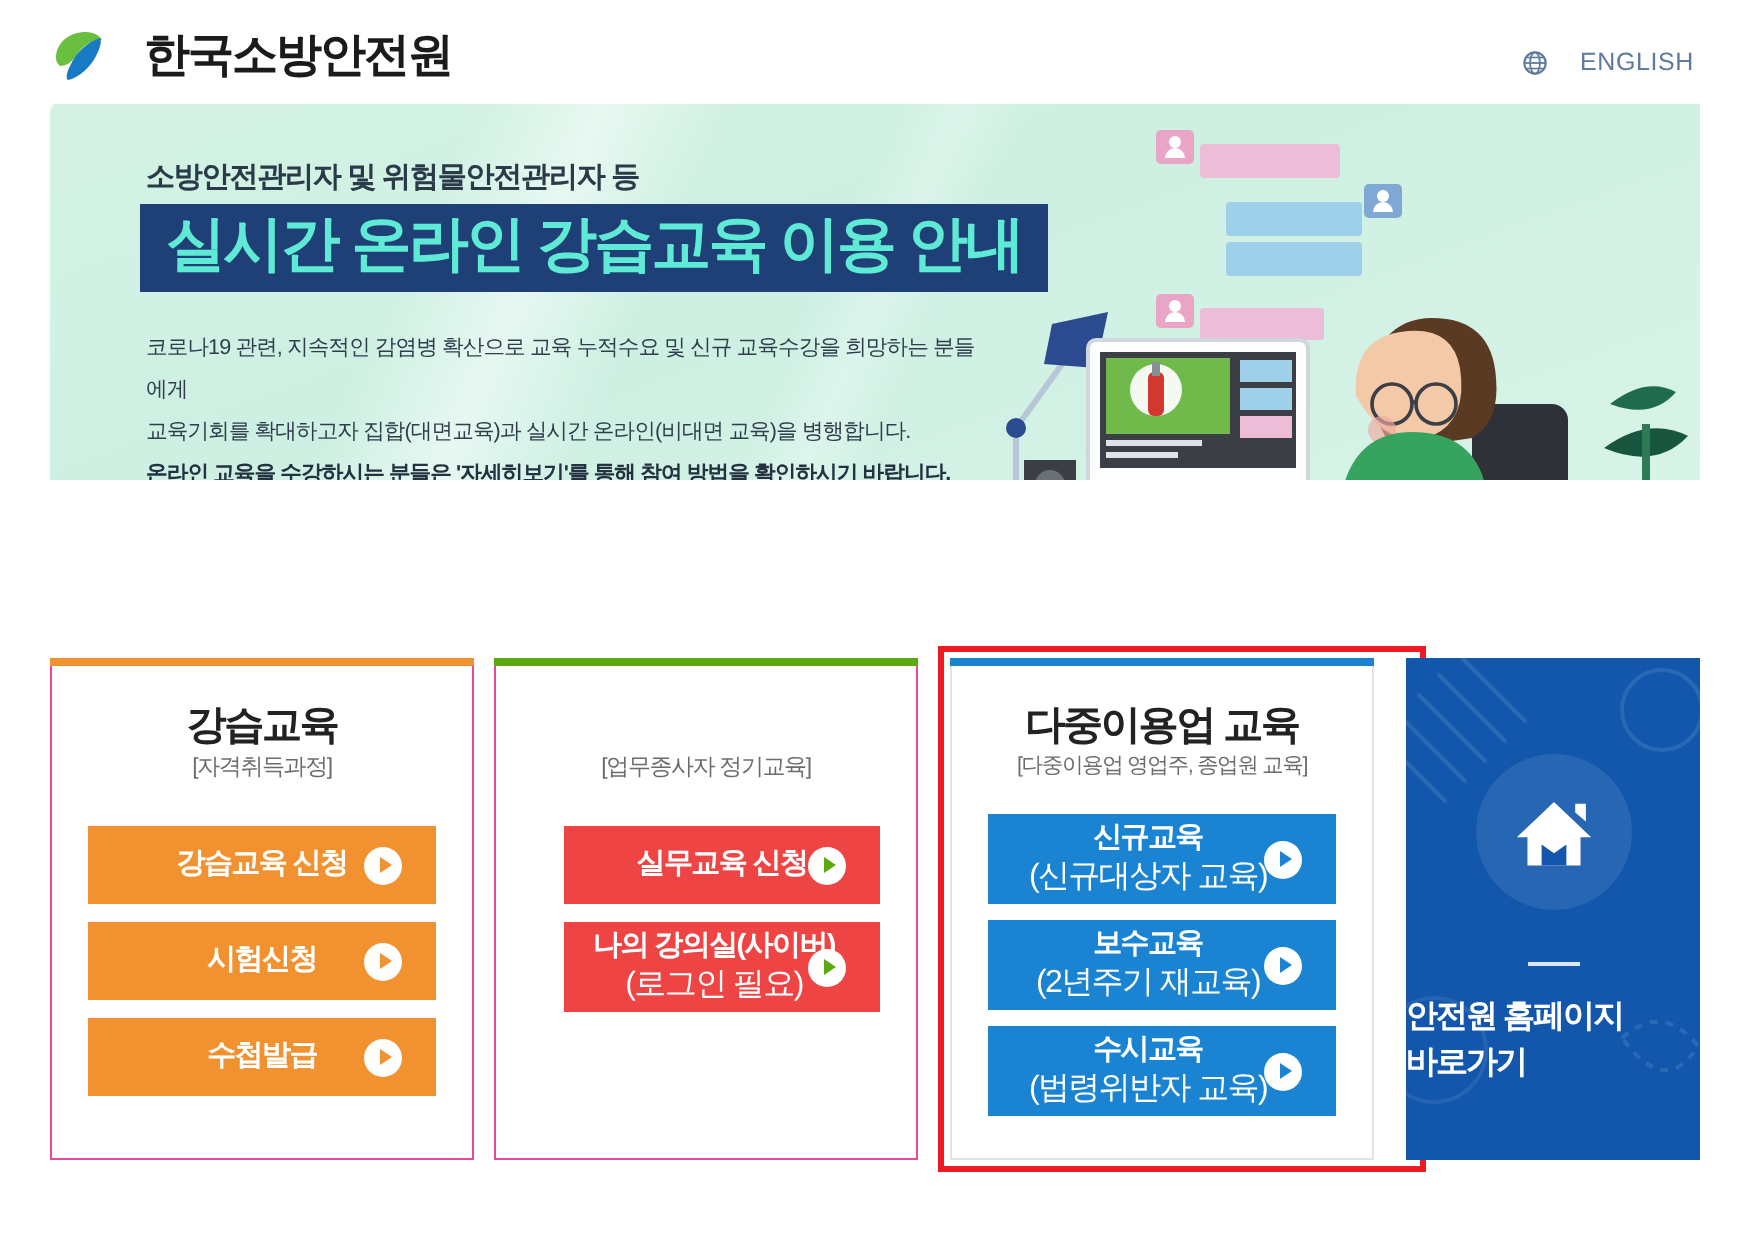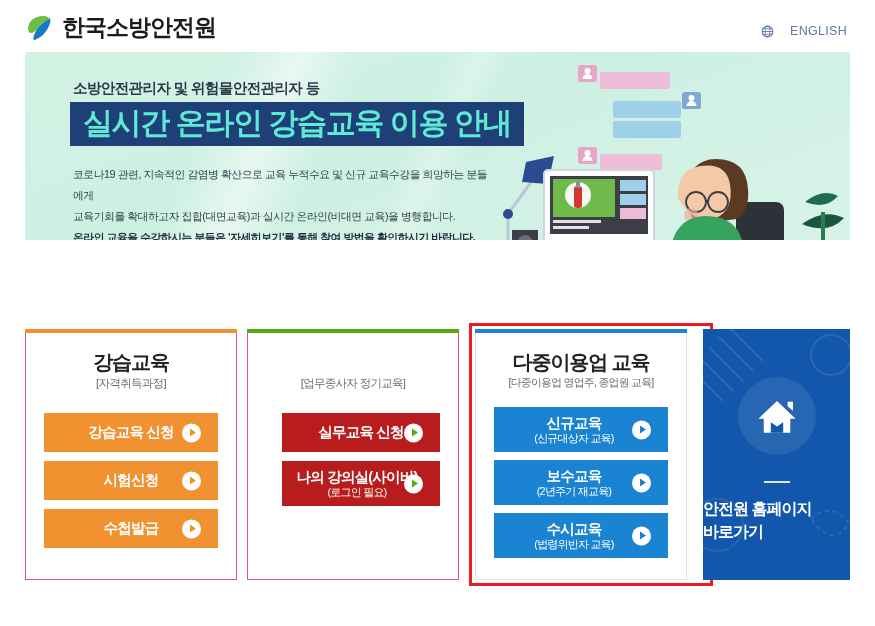--- a/index.html
+++ b/index.html
@@ -11,21 +11,21 @@
     -webkit-font-smoothing:antialiased;
   }
   .page{position:relative;width:875px;height:626px;}
 
   
   .header{
     position:absolute;left:0;top:0;width:875px;height:54px;
   }
   .brand{
     position:absolute;left:24px;top:12px;
-    display:flex;align-items:center;gap:8px;
+    display:flex;align-items:center;gap:18px;
   }
   .logo-mark{width:30px;height:30px;position:relative;flex:none;}
   .brand-name{
     font-size:23px;font-weight:bold;color:#1b1b1b;letter-spacing:-1px;
     line-height:30px;white-space:nowrap;
   }
   .lang{
     position:absolute;right:28px;top:24px;
     display:flex;align-items:center;gap:16px;
     color:#5e7a9e;font-size:12.5px;letter-spacing:.3px;
@@ -106,36 +106,36 @@
     font-size:11.5px;color:#6c6c6c;letter-spacing:-.7px;
   }
 
   .btn{
     position:absolute;left:18px;right:18px;
     display:flex;align-items:center;justify-content:center;
     color:#ffffff;cursor:pointer;box-sizing:border-box;
   }
   .btn-label{text-align:center;letter-spacing:-.8px;line-height:1.25;}
   .btn-label .l1{display:block;font-size:14.5px;font-weight:bold;}
-  .btn-label .l2{display:block;font-size:11px;font-weight:normal;}
+  .btn-label .l2{display:block;font-size:16px;font-weight:normal;}
   .play{
     position:absolute;right:17px;top:50%;transform:translateY(-50%);
     width:19px;height:19px;border-radius:50%;background:#ffffff;
     display:flex;align-items:center;justify-content:center;
   }
   .play i{
     display:block;width:0;height:0;
     border-left:6px solid currentColor;
     border-top:4px solid transparent;border-bottom:4px solid transparent;
     margin-left:2px;
   }
 
   .btn.orange{background:#f2912f;}
   .btn.orange .play{color:#f2912f;}
-  .btn.green{background:#b91c1c;margin-left:16px;}
+  .btn.green{background:#ef4444;margin-left:16px;}
   .btn.green .play{color:#5aa911;}
   .btn.blue{background:#1b84d2;}
   .btn.blue .play{color:#1b84d2;}
 
   
   .card3-wrap{
     position:absolute;left:444px;top:-6px;width:244px;height:263px;
     border:3px solid #ee1b22;box-sizing:border-box;background:#ffffff;
   }
   .card3{

